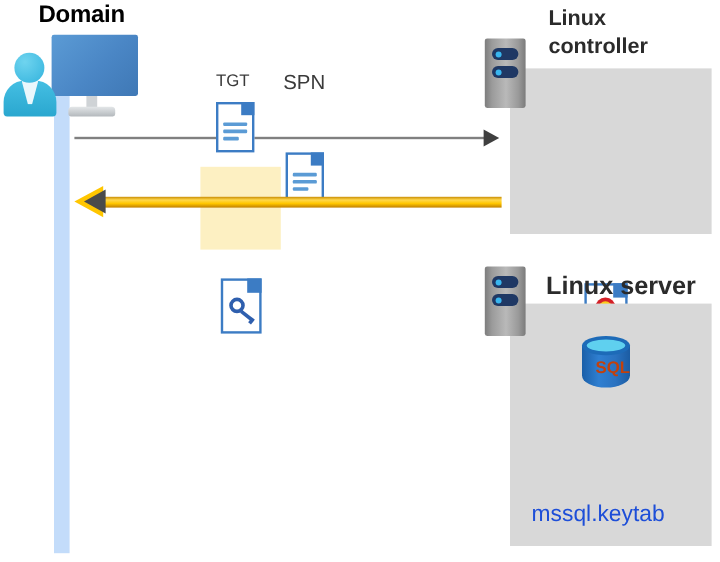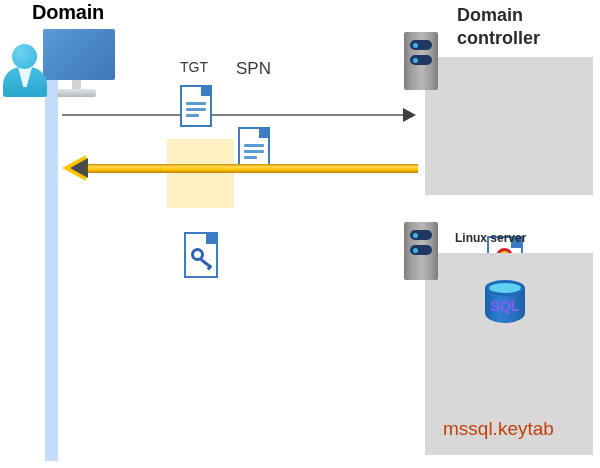--- a/index.html
+++ b/index.html
@@ -4,21 +4,21 @@
 <style>
   html,body{margin:0;padding:0;background:#ffffff;}
   body{width:600px;height:468px;position:relative;overflow:hidden;
        font-family:"Liberation Sans","DejaVu Sans",sans-serif;
        -webkit-font-smoothing:antialiased;}
   .abs{position:absolute;}
 
   
   .title-client{left:32px;top:1px;font-size:20px;font-weight:bold;color:#000000;letter-spacing:-0.2px;}
   .title-dc{left:457px;top:4px;font-size:18px;font-weight:bold;color:#2b2b2b;line-height:23px;width:130px;}
-  .title-linux{left:455px;top:227px;font-size:12px;font-weight:bold;color:#2b2b2b;line-height:23px;}
+  .title-linux{left:455px;top:227px;font-size:21px;font-weight:bold;color:#2b2b2b;line-height:23px;}
 
   
   .lifeline{left:45px;top:60px;width:13px;height:401px;background:#c3dcfa;}
 
   
   .panel{background:#d8d8d8;}
   .panel-dc{left:425px;top:57px;width:168px;height:138px;}
   .panel-linux{left:425px;top:253px;width:168px;height:202px;}
 
   
@@ -73,24 +73,24 @@
 
   
   .sqldb{left:485px;top:280px;width:40px;height:50px;}
   .sqldb .body{position:absolute;left:0;top:8px;width:40px;height:35px;
       background:linear-gradient(to right,#1a5fa8 0%,#2f7fd1 35%,#2a72c0 70%,#1b5ca3 100%);
       border-radius:0 0 20px 20px/0 0 10px 10px;}
   .sqldb .top{position:absolute;left:0;top:0;width:40px;height:16px;border-radius:50%;
       background:#1d6bb8;}
   .sqldb .top i{position:absolute;left:4px;top:3px;width:32px;height:10px;border-radius:50%;
       background:#5fd0ef;display:block;}
-  .sqldb .txt{position:absolute;left:0;top:18px;width:40px;text-align:center;color:#8b5cf6;
+  .sqldb .txt{position:absolute;left:0;top:18px;width:40px;text-align:right;color:#c2410c;
       font-size:14px;font-weight:bold;letter-spacing:0px;}
 
-  .lbl-keytab{left:443px;top:418px;font-size:19px;color:#c2410c;}
+  .lbl-keytab{left:443px;top:418px;font-size:19px;color:#1d4ed8;}
 
   
   .highlight{left:167px;top:139px;width:67px;height:69px;background:#fdf0c2;}
 
   
   .grayline{left:62px;top:114px;width:344px;height:2px;background:#808080;}
   .grayhead{left:403px;top:108px;width:0;height:0;border-top:7px solid transparent;
       border-bottom:7px solid transparent;border-left:13px solid #3f3f3f;}
   .yline{left:75px;top:164px;width:343px;height:9px;
       background:linear-gradient(to bottom,#c98d04 0%,#ffd84d 30%,#ffc600 62%,#c07f02 100%);}
@@ -154,21 +154,21 @@
 
 <div class="abs rack rack-dc">
   <div class="slot s1">
       <i></i>
     </div>
   <div class="slot s2">
       <i></i>
     </div>
 </div>
 
-<div class="abs title-dc">Domain controller</div>
+<div class="abs title-dc">Linux controller</div>
 
 <div class="abs doc doc-cert">
   <div class="sheet"></div>
   <div class="fold" style="width:12px;height:12px;"></div>
   <div class="cert-tail l"></div>
   <div class="cert-tail r"></div>
   <div class="cert-circle">
       <b></b>
     </div>
 </div>

